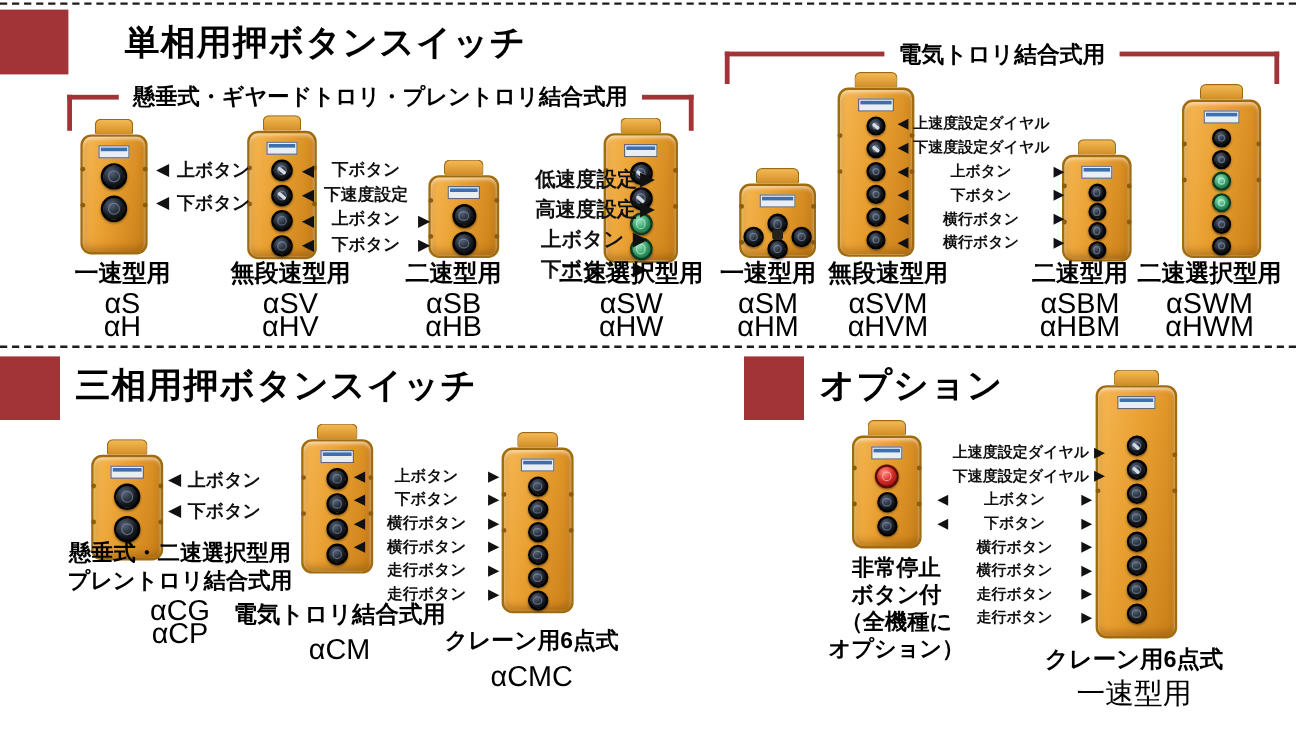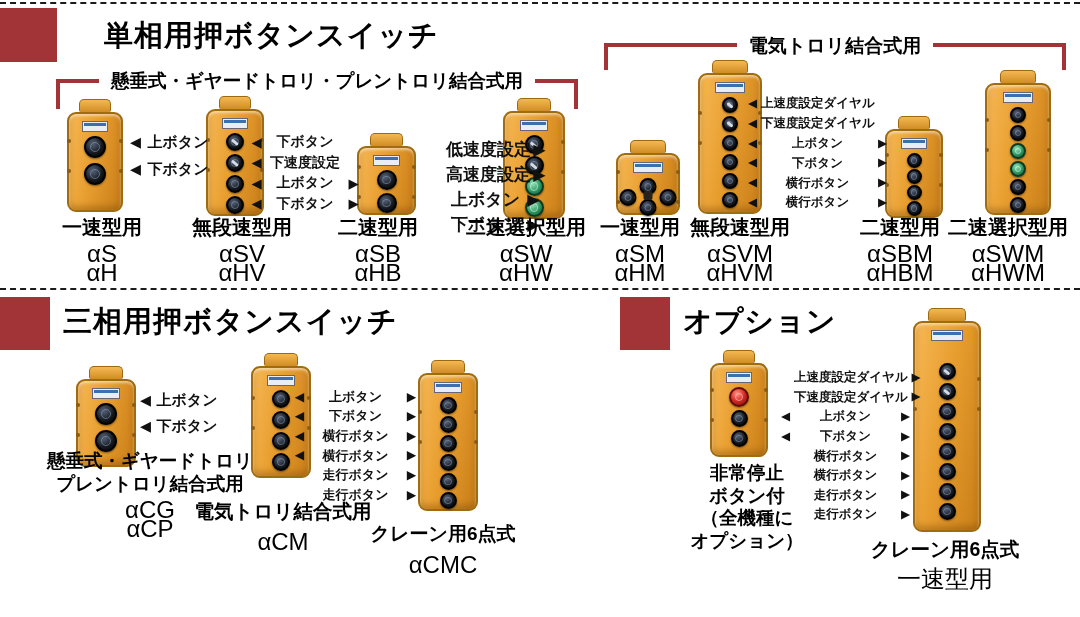--- a/index.html
+++ b/index.html
@@ -522,21 +522,21 @@
     </div>
     <div class="lrow">
       <span class="arr"></span>
       <span class="ltext">走行ボタン</span>
       <span class="arr">▶</span>
     </div>
   </div>
 
 <div class="capbox small" style="left:30px;top:450px;width:240px;">
   <div>
-      <div class="cap-line">懸垂式・ギヤードトロリ</div>
+      <div class="cap-line">懸垂式・二速選択型用</div>
       <div class="cap-line">プレントロリ結合式用</div>
     </div>
   <div class="models" style="margin-top:5px;">
       <div class="model">αCG</div>
       <div class="model">αCP</div>
     </div>
 </div>
 <div class="capbox" style="left:173px;top:498px;width:220px;">
   <div class="cap-type" style="font-size:19.5px;">電気トロリ結合式用</div>
   <div class="models" style="margin-top:7px;">

